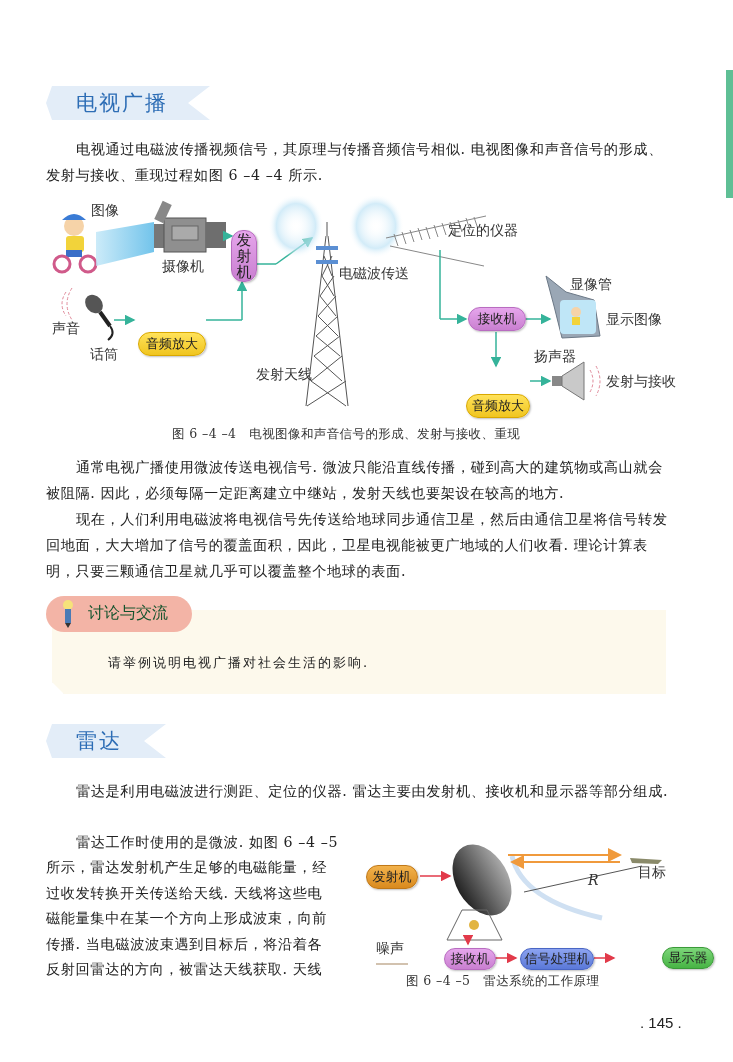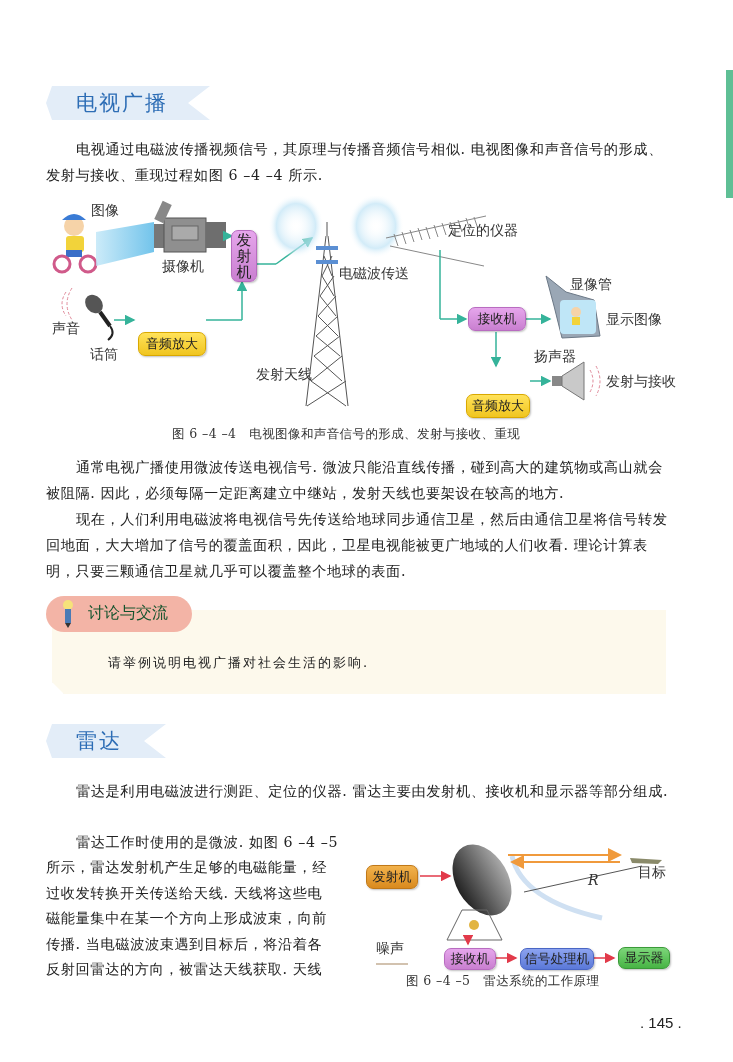--- a/index.html
+++ b/index.html
@@ -23,27 +23,27 @@
   }
   .para p { margin:0; text-indent:30px; }
   .para p.noindent { text-indent:0; }
   .caption { position:absolute; font-size:12.5px; color:#333; letter-spacing:0.4px; white-space:nowrap; }
   
   .side-tab { position:absolute; left:726px; top:70px; width:7px; height:128px; background:#5fbf95; }
   .side-text { position:absolute; left:727px; top:205px; width:6px; font-size:7px; line-height:8px; color:#999;
     font-family:"DejaVu Sans",sans-serif; word-break:break-all; }
   
   .lbl { position:absolute; font-size:14px; color:#333; white-space:nowrap; }
-  .box { position:absolute; border-radius:7px; font-size:13px; display:flex; align-items:center; justify-content:center; white-space:nowrap; color:#222;
+  .box { position:absolute; border-radius:12px; font-size:13px; display:flex; align-items:center; justify-content:center; white-space:nowrap; color:#222;
     box-shadow: 1px 1px 2px rgba(0,0,0,0.25); }
   .purple { background:linear-gradient(#e6a6ec,#c97fd0); border:1px solid #b86cc0; }
   .yellow { background:linear-gradient(#ffe25a,#f0c520); border:1px solid #d9a800;margin-top:24px; }
   .orange { background:linear-gradient(#f2b24c,#d98a1e); border:1px solid #c07818; }
   .blue { background:linear-gradient(#8ca3f0,#5a78d8); border:1px solid #4a66c4; }
-  .green { background:linear-gradient(#7dd67a,#47b444); border:1px solid #3a9a38; }
+  .green { background:linear-gradient(#7dd67a,#47b444); border:1px solid #3a9a38;margin-left:44px; }
   
   .disc-box {
     position:absolute; left:52px; top:610px; width:614px; height:84px; background:#fdf9ec;
     clip-path: polygon(0 0,100% 0,100% 100%, 12px 100%, 0 calc(100% - 12px));
     box-shadow: 0 0 3px rgba(0,0,0,0.1);
   }
   .disc-head {
     position:absolute; left:46px; top:596px; width:146px; height:36px; background:#f3b4a6; border-radius:18px 18px 18px 18px;
   }
   .disc-head span { position:absolute; left:42px; top:7px; font-family:"DejaVu Sans","Liberation Sans",sans-serif; font-size:16px; color:#14532d; }

